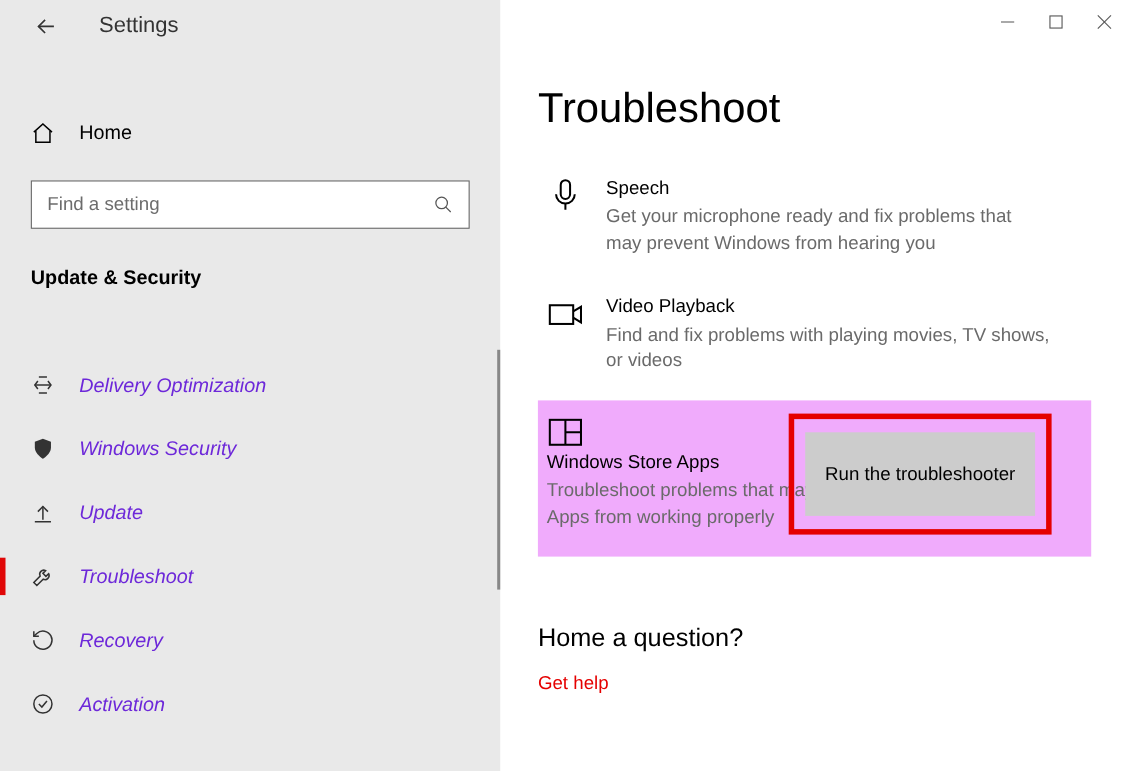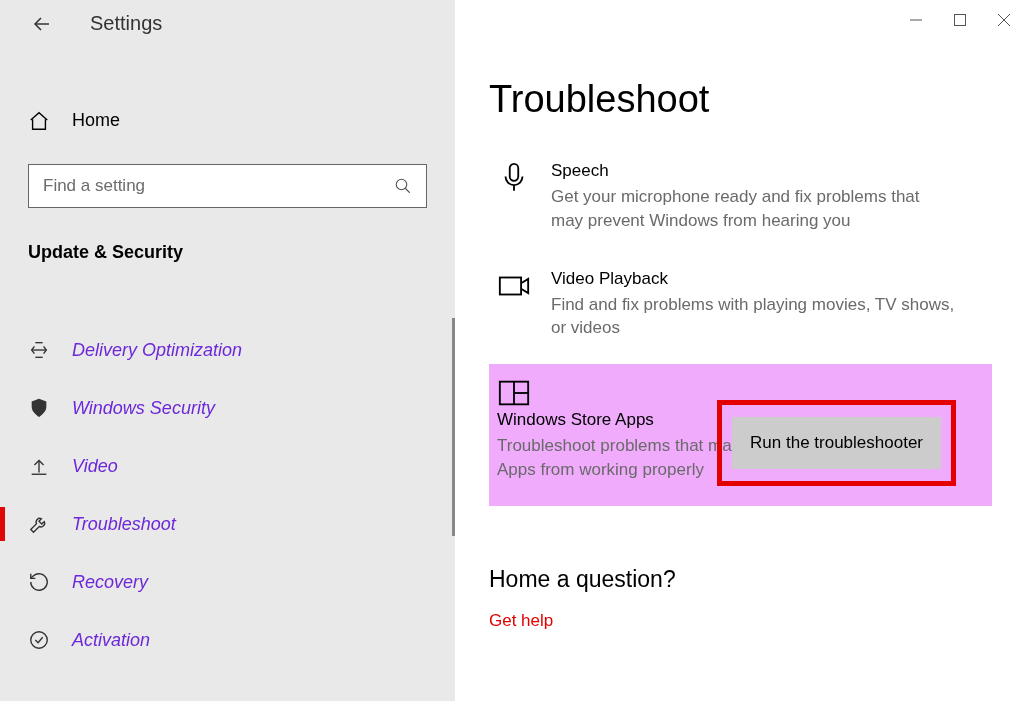--- a/index.html
+++ b/index.html
@@ -177,21 +177,21 @@
     .highlight-box {
       border: 5px solid #e50000;
       padding: 12px 10px;
       position: absolute;
       right: 36px;
       bottom: 20px;
     }
     .run-btn {
       background: #cccccc;
       border: none;
-      padding: 16px 18px;
+      padding: 28px 18px;
       font-size: 17px;
       color: #000;
       cursor: pointer;
     }
     .question-title {
       font-size: 23px;
       color: #000;
       margin-top: 60px;
       margin-bottom: 18px;
     }
@@ -264,21 +264,21 @@
       <span class="lbl">Windows Security</span>
     </div>
     <div class="nav-item">
       <span class="icon">
         <svg viewBox="0 0 24 24" fill="none" stroke="currentColor" stroke-width="1.5">
           <path d="M12 19 V6"></path>
             <path d="M7 11 L12 6 L17 11"></path>
             <path d="M4 21 H20"></path>
         </svg>
       </span>
-      <span class="lbl">Video</span>
+      <span class="lbl">Update</span>
     </div>
     <div class="nav-item selected">
       <span class="icon">
         <svg viewBox="0 0 24 24" fill="none" stroke="currentColor" stroke-width="1.5">
           <path d="M14.7 6.3a4 4 0 0 0-5.4 5.4L3 18l3 3 6.3-6.3a4 4 0 0 0 5.4-5.4L15 12l-3-3 2.7-2.7z"></path>
         </svg>
       </span>
       <span class="lbl">Troubleshoot</span>
     </div>
     <div class="nav-item">

